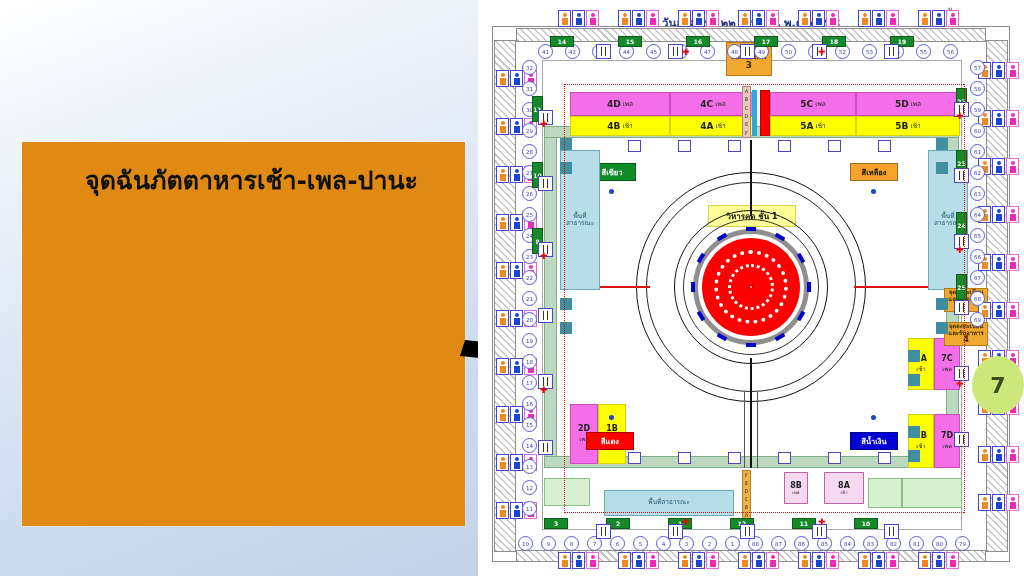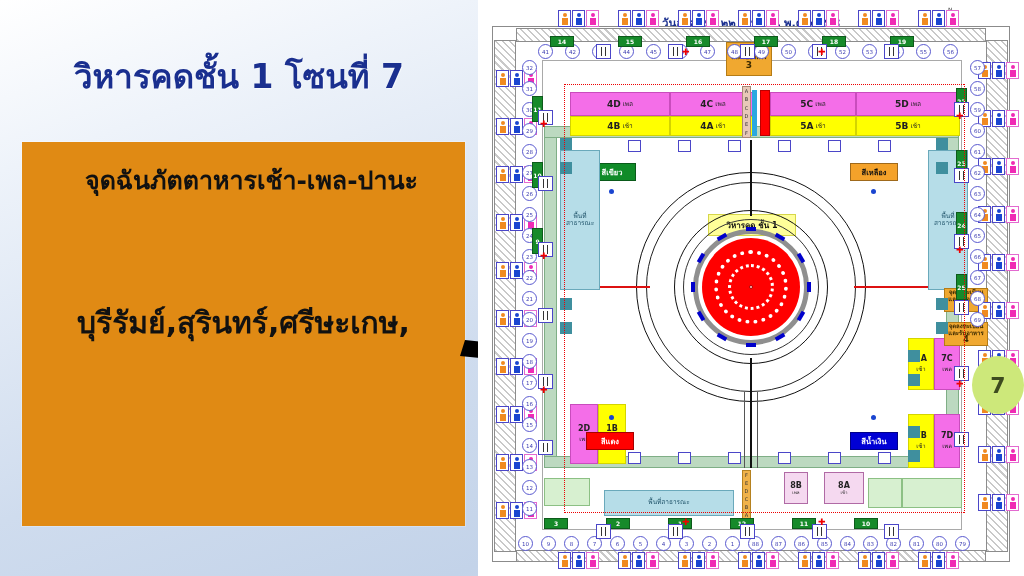--- a/index.html
+++ b/index.html
@@ -98,21 +98,21 @@
   .band.vert .sub{font-size:6px;margin:1px 0 0 0;}
 
   
   .legendbox{display:flex;align-items:center;justify-content:center;font-size:7.5px;font-weight:bold;border:1px solid rgba(0,0,0,.35);}
   #legend-green{left:110px;top:163px;width:48px;height:18px;background:#108b28;color:#fff;}
   #legend-yellow{left:372px;top:163px;width:48px;height:18px;background:#f4a22a;color:#111;}
   #legend-red{left:108px;top:432px;width:48px;height:18px;background:#ff0000;color:#fff;}
   #legend-blue{left:372px;top:432px;width:48px;height:18px;background:#0000d5;color:#fff;}
 
   
-  #center-label{left:230px;top:214px;width:88px;height:22px;background:#ffff99;border:1px solid #d6d64a;
+  #center-label{left:230px;top:205px;width:88px;height:22px;background:#ffff99;border:1px solid #d6d64a;
     display:flex;align-items:center;justify-content:center;font-size:8px;font-weight:bold;color:#111;}
 
   
   .ring{border-radius:50%;background:transparent;}
   #ring-outer{left:158px;top:172px;width:230px;height:230px;border:1.4px solid #111;}
   #ring-outer2{left:168px;top:182px;width:210px;height:210px;border:1px solid #222;}
   #ring-mid{left:196px;top:210px;width:154px;height:154px;border:1.6px solid #111;}
   #ring-mid2{left:205px;top:219px;width:136px;height:136px;border:1px solid #333;}
   #ring-gray{left:215px;top:229px;width:116px;height:116px;border:5px solid #8f8f8f;}
   .bluedash{position:absolute;background:#0000cc;}
@@ -208,25 +208,23 @@
   .dotblue{position:absolute;width:5px;height:5px;border-radius:50%;background:#1a45d0;}
   .redline{position:absolute;border-top:1px dotted #e00;}
 </style>
 </head>
 <body>
 
 <div id="slide">
 
   <div id="left-panel">
 
-    <div id="page-title">วิหารคดชั้น 1 โซนที่ 7</div>
 
     <div id="info-box">
       <div class="ln" id="info-line-1">จุดฉันภัตตาหารเช้า-เพล-ปานะ</div>
-      <div class="ln" id="info-line-3">บุรีรัมย์,สุรินทร์,ศรีษะเกษ,</div>
     </div>
 
     <svg id="pointer-arrow" viewBox="0 0 500 100">
       <polygon points="25,22 455,68 455,52 495,80 450,96 450,82 20,38" fill="#000000"></polygon>
     </svg>
   </div>
 
   <div id="map-panel">
 
     <div id="map-header">วันอังคารที่ ๒๒ เมษายน พ.ศ.๒๕๖๘</div>

